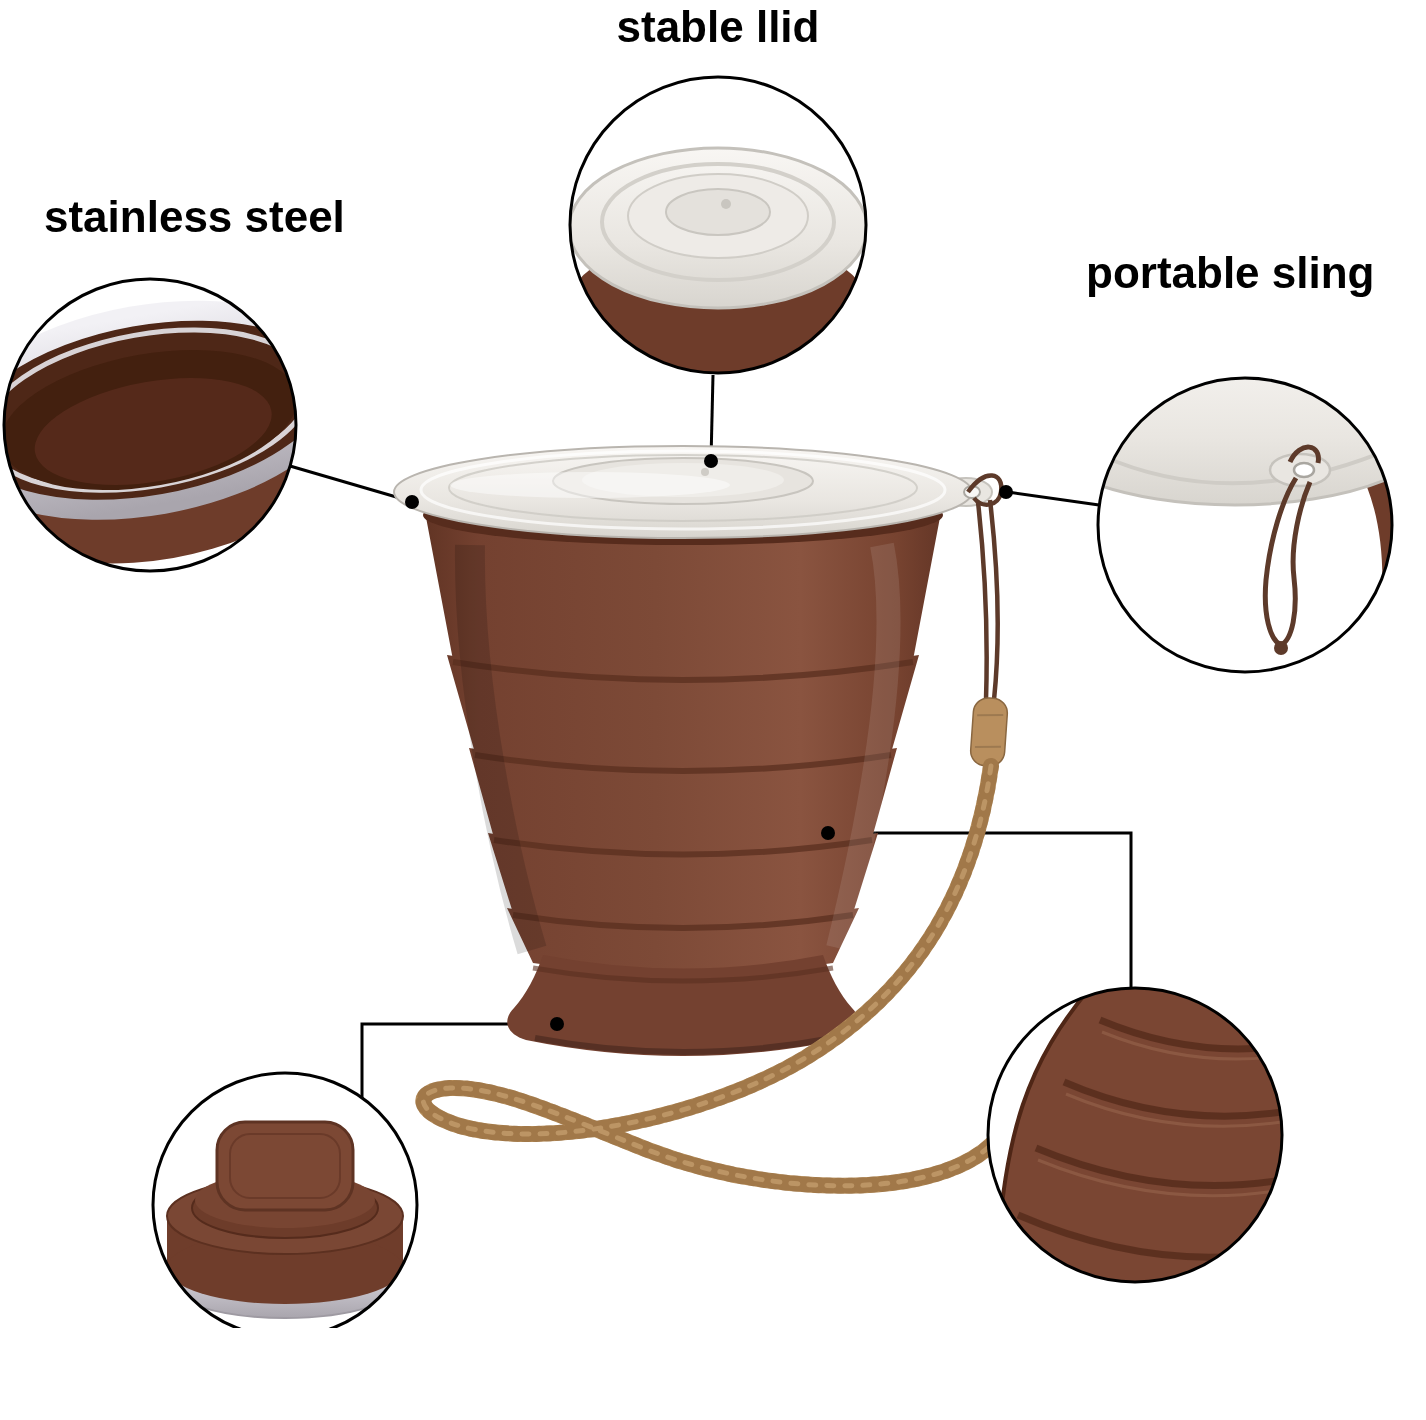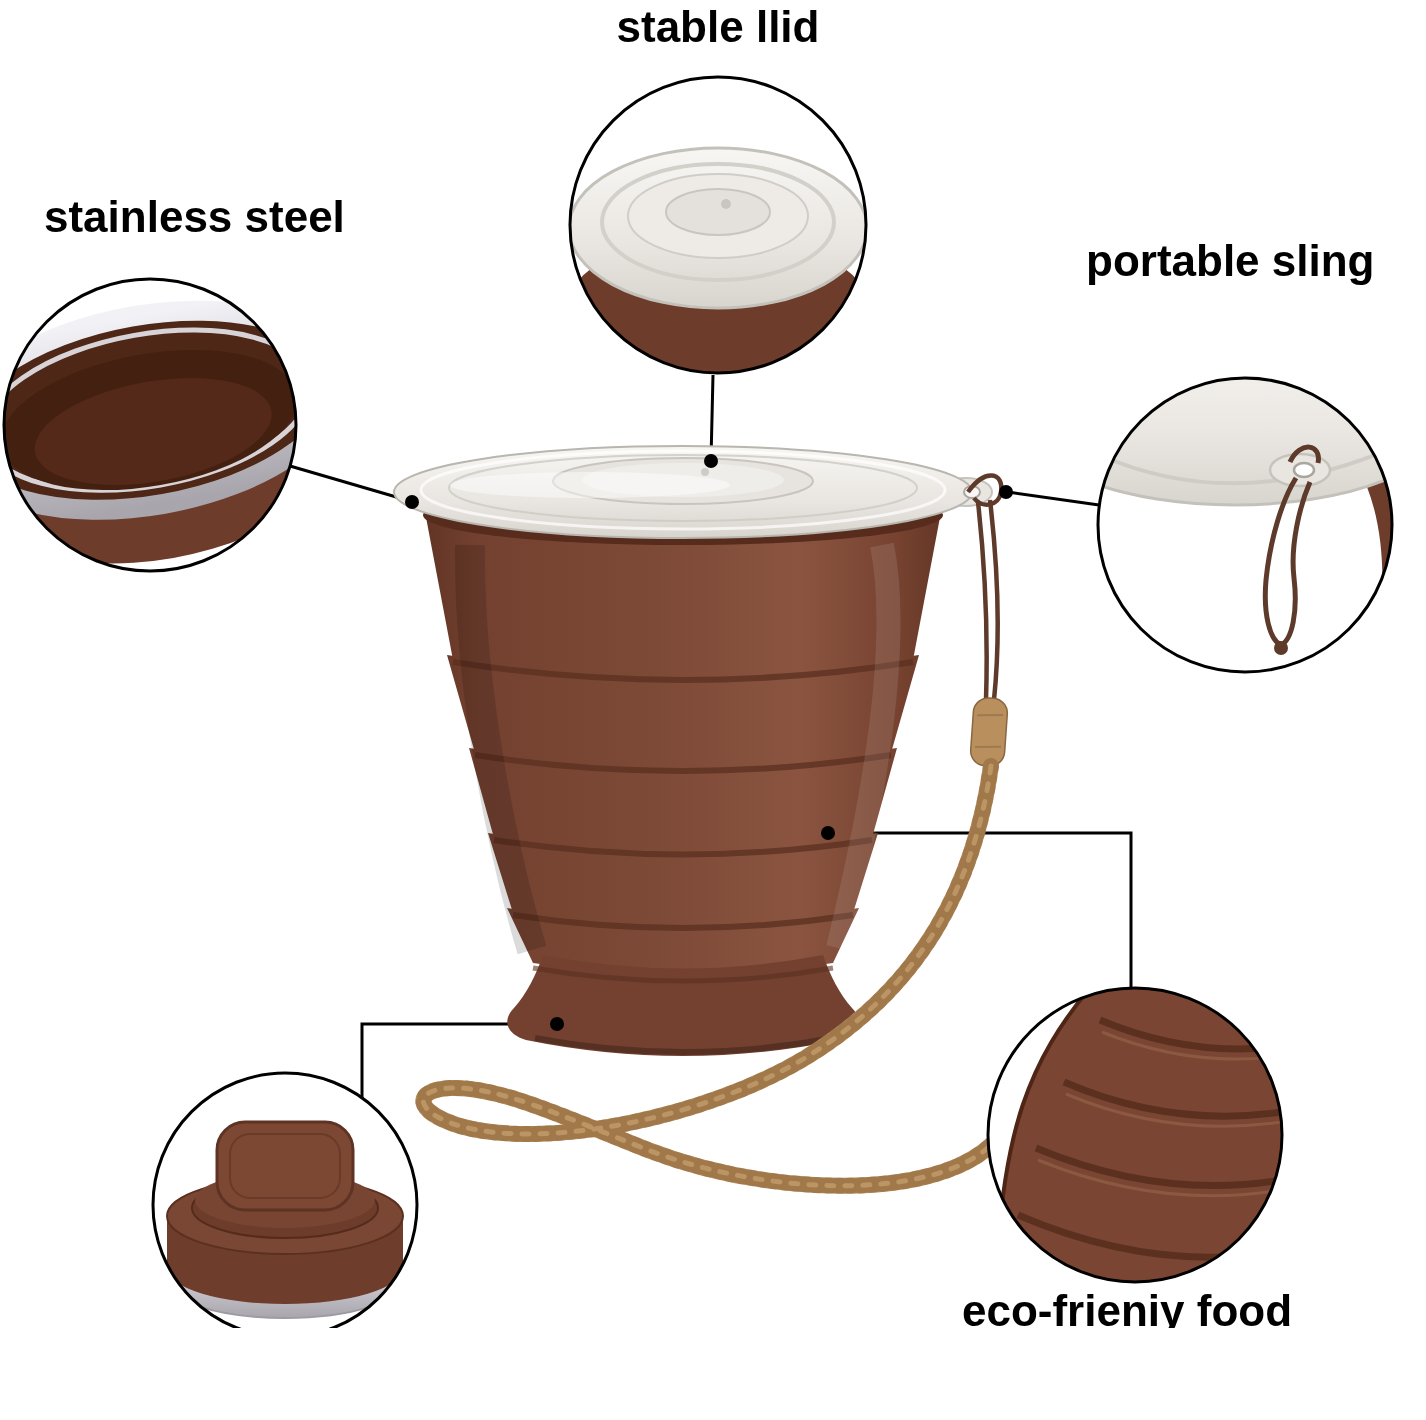--- a/index.html
+++ b/index.html
@@ -201,18 +201,17 @@
       <circle cx="711" cy="461" r="7" fill="#000000"></circle>
       <circle cx="412" cy="502" r="7" fill="#000000"></circle>
       <circle cx="1006" cy="492" r="7" fill="#000000"></circle>
       <circle cx="557" cy="1024" r="7" fill="#000000"></circle>
       <circle cx="828" cy="833" r="7" fill="#000000"></circle>
     </g>
   </svg>
 
   <div class="label center" style="left:718px;top:2px;">stable llid</div>
   <div class="label" style="left:44px;top:192px;text-align:right;">stainless steel</div>
-  <div class="label" style="left:1086px;top:236px;">portable sling</div>
+  <div class="label" style="left:1086px;top:248px;">portable sling</div>
   <div class="label" style="left:962px;top:1286px;">
-    <div>eco-frieniy food</div>
   </div>
 
 </div>
 
 </body></html>

